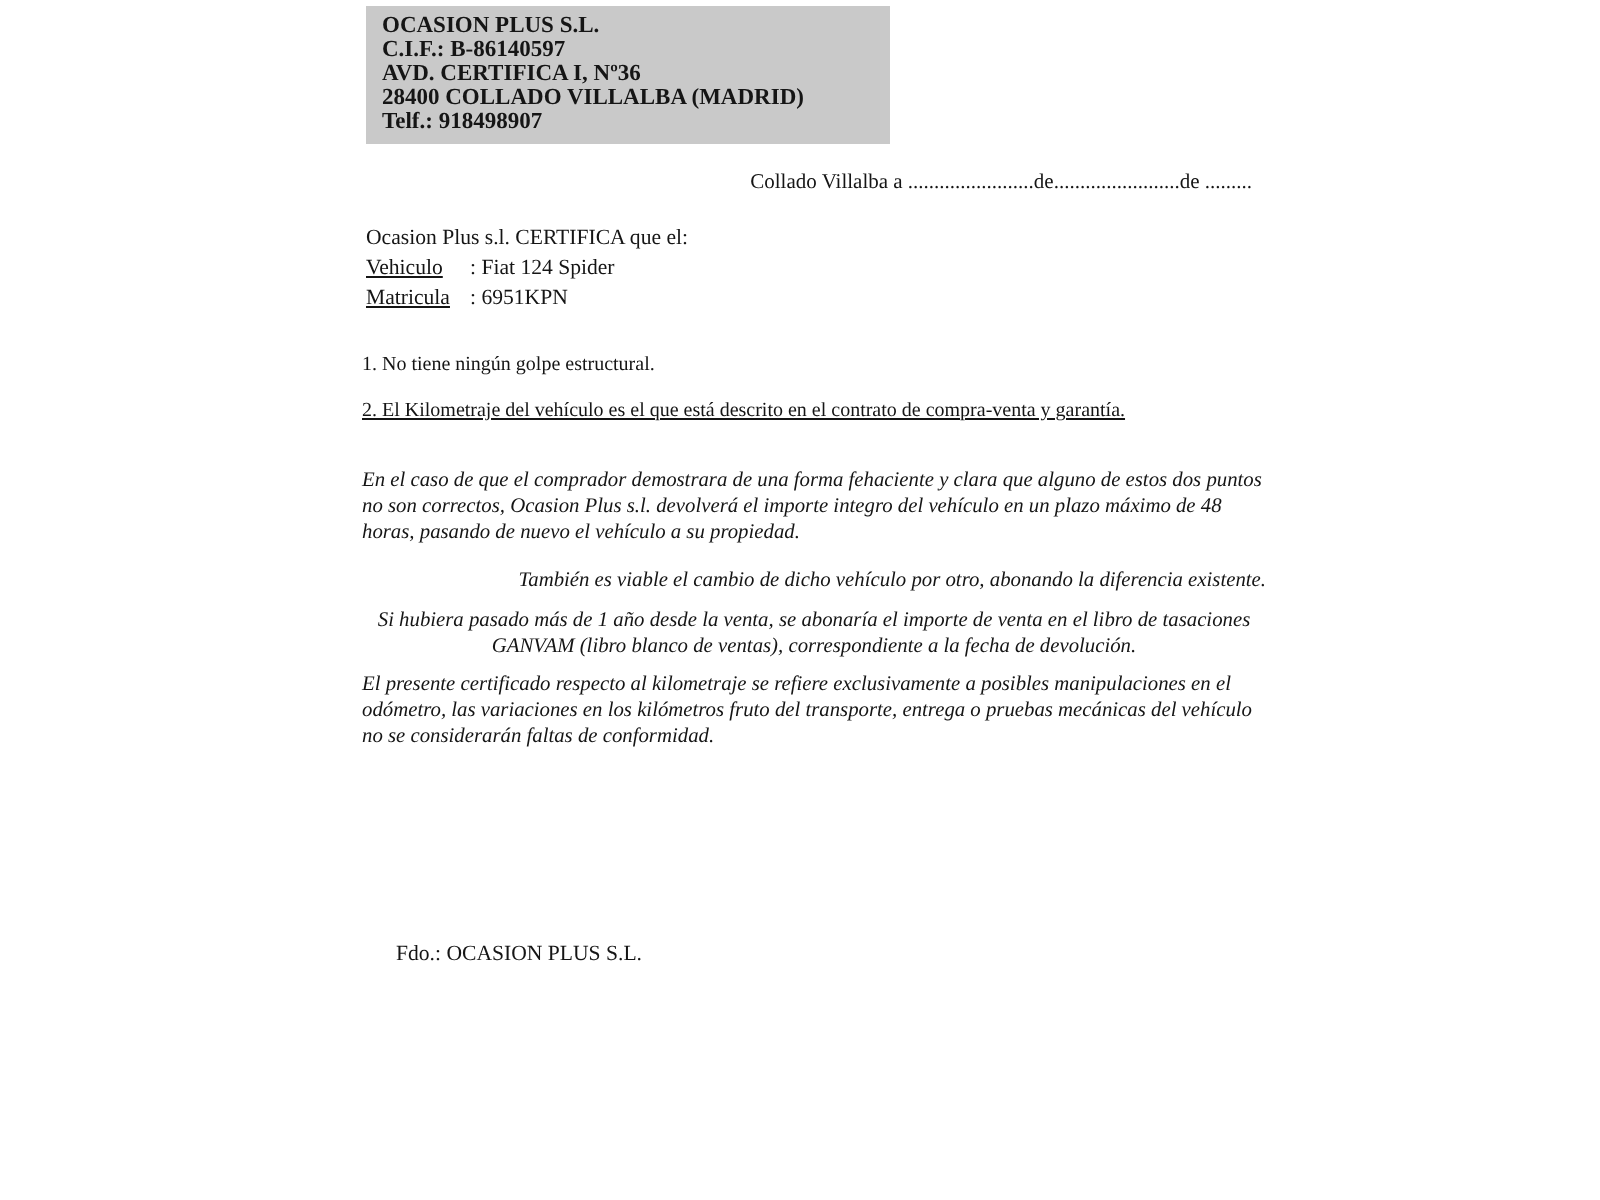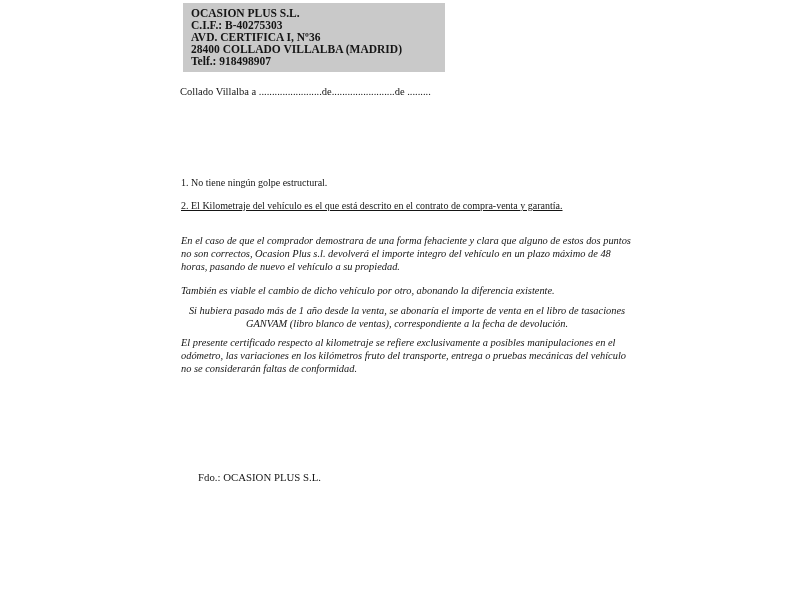--- a/index.html
+++ b/index.html
@@ -29,20 +29,21 @@
     font-weight: bold;
     line-height: 12px;
     white-space: nowrap;
   }
   .date-line {
     position: absolute;
     left: 180px;
     top: 86px;
     width: 446px;
     font-size: 10.5px;
+    text-align: right;
     white-space: nowrap;
   }
   .cert-block {
     position: absolute;
     left: 183px;
     top: 112px;
     width: 446px;
     font-size: 10.8px;
     line-height: 15px;
   }
@@ -65,21 +66,21 @@
   .para {
     position: absolute;
     left: 181px;
     width: 452px;
     font-size: 10.4px;
     line-height: 13.2px;
     text-align: left;
     font-style: italic;
   }
   .para-1 { top: 234px; }
-  .para-2 { top: 284px; }
+  .para-2 { top: 284px; text-align: right; }
   .para-3 { top: 304px; text-align: center; }
   .para-4 { top: 336px; }
   .signature {
     position: absolute;
     left: 182px;
     top: 471px;
     font-size: 10.8px;
     white-space: nowrap;
     margin-left: 16px;
   }
@@ -99,28 +100,37 @@
     overflow: hidden;
   }
 </style>
 </head>
 <body>
 
 <div class="page">
 
   <div class="header-box">
     <div class="hline">OCASION PLUS S.L.</div>
-    <div class="hline">C.I.F.: B-40275303</div>
+    <div class="hline">C.I.F.: B-86140597</div>
     <div class="hline">AVD. CERTIFICA I, Nº36</div>
     <div class="hline">28400 COLLADO VILLALBA (MADRID)</div>
     <div class="hline">Telf.: 918498907</div>
   </div>
 
   <div class="date-line">Collado Villalba a ........................de........................de .........</div>
 
+  <div class="cert-block">
+    <div>Ocasion Plus s.l. CERTIFICA que el:</div>
+    <div class="cert-field">
+      <span class="label-wrap"><span class="label-text">Vehiculo</span></span><span>: Fiat 124 Spider</span>
+    </div>
+    <div class="cert-field">
+      <span class="label-wrap"><span class="label-text">Matricula</span></span><span>: 6951KPN</span>
+    </div>
+  </div>
 
   <div class="point point-1">1. No tiene ningún golpe estructural.</div>
   <div class="point point-2">2. El Kilometraje del vehículo es el que está descrito en el contrato de compra-venta y garantía.</div>
 
   <div class="para para-1">En el caso de que el comprador demostrara de una forma fehaciente y clara que alguno de estos dos puntos no son correctos, Ocasion Plus s.l. devolverá el importe integro del vehículo en un plazo máximo de 48 horas, pasando de nuevo el vehículo a su propiedad.</div>
   <div class="para para-2">También es viable el cambio de dicho vehículo por otro, abonando la diferencia existente.</div>
   <div class="para para-3">Si hubiera pasado más de 1 año desde la venta, se abonaría el importe de venta en el libro de tasaciones GANVAM (libro blanco de ventas), correspondiente a la fecha de devolución.</div>
   <div class="para para-4">El presente certificado respecto al kilometraje se refiere exclusivamente a posibles manipulaciones en el odómetro, las variaciones en los kilómetros fruto del transporte, entrega o pruebas mecánicas del vehículo no se considerarán faltas de conformidad.</div>
 
   <div class="signature">Fdo.: OCASION PLUS S.L.</div>

